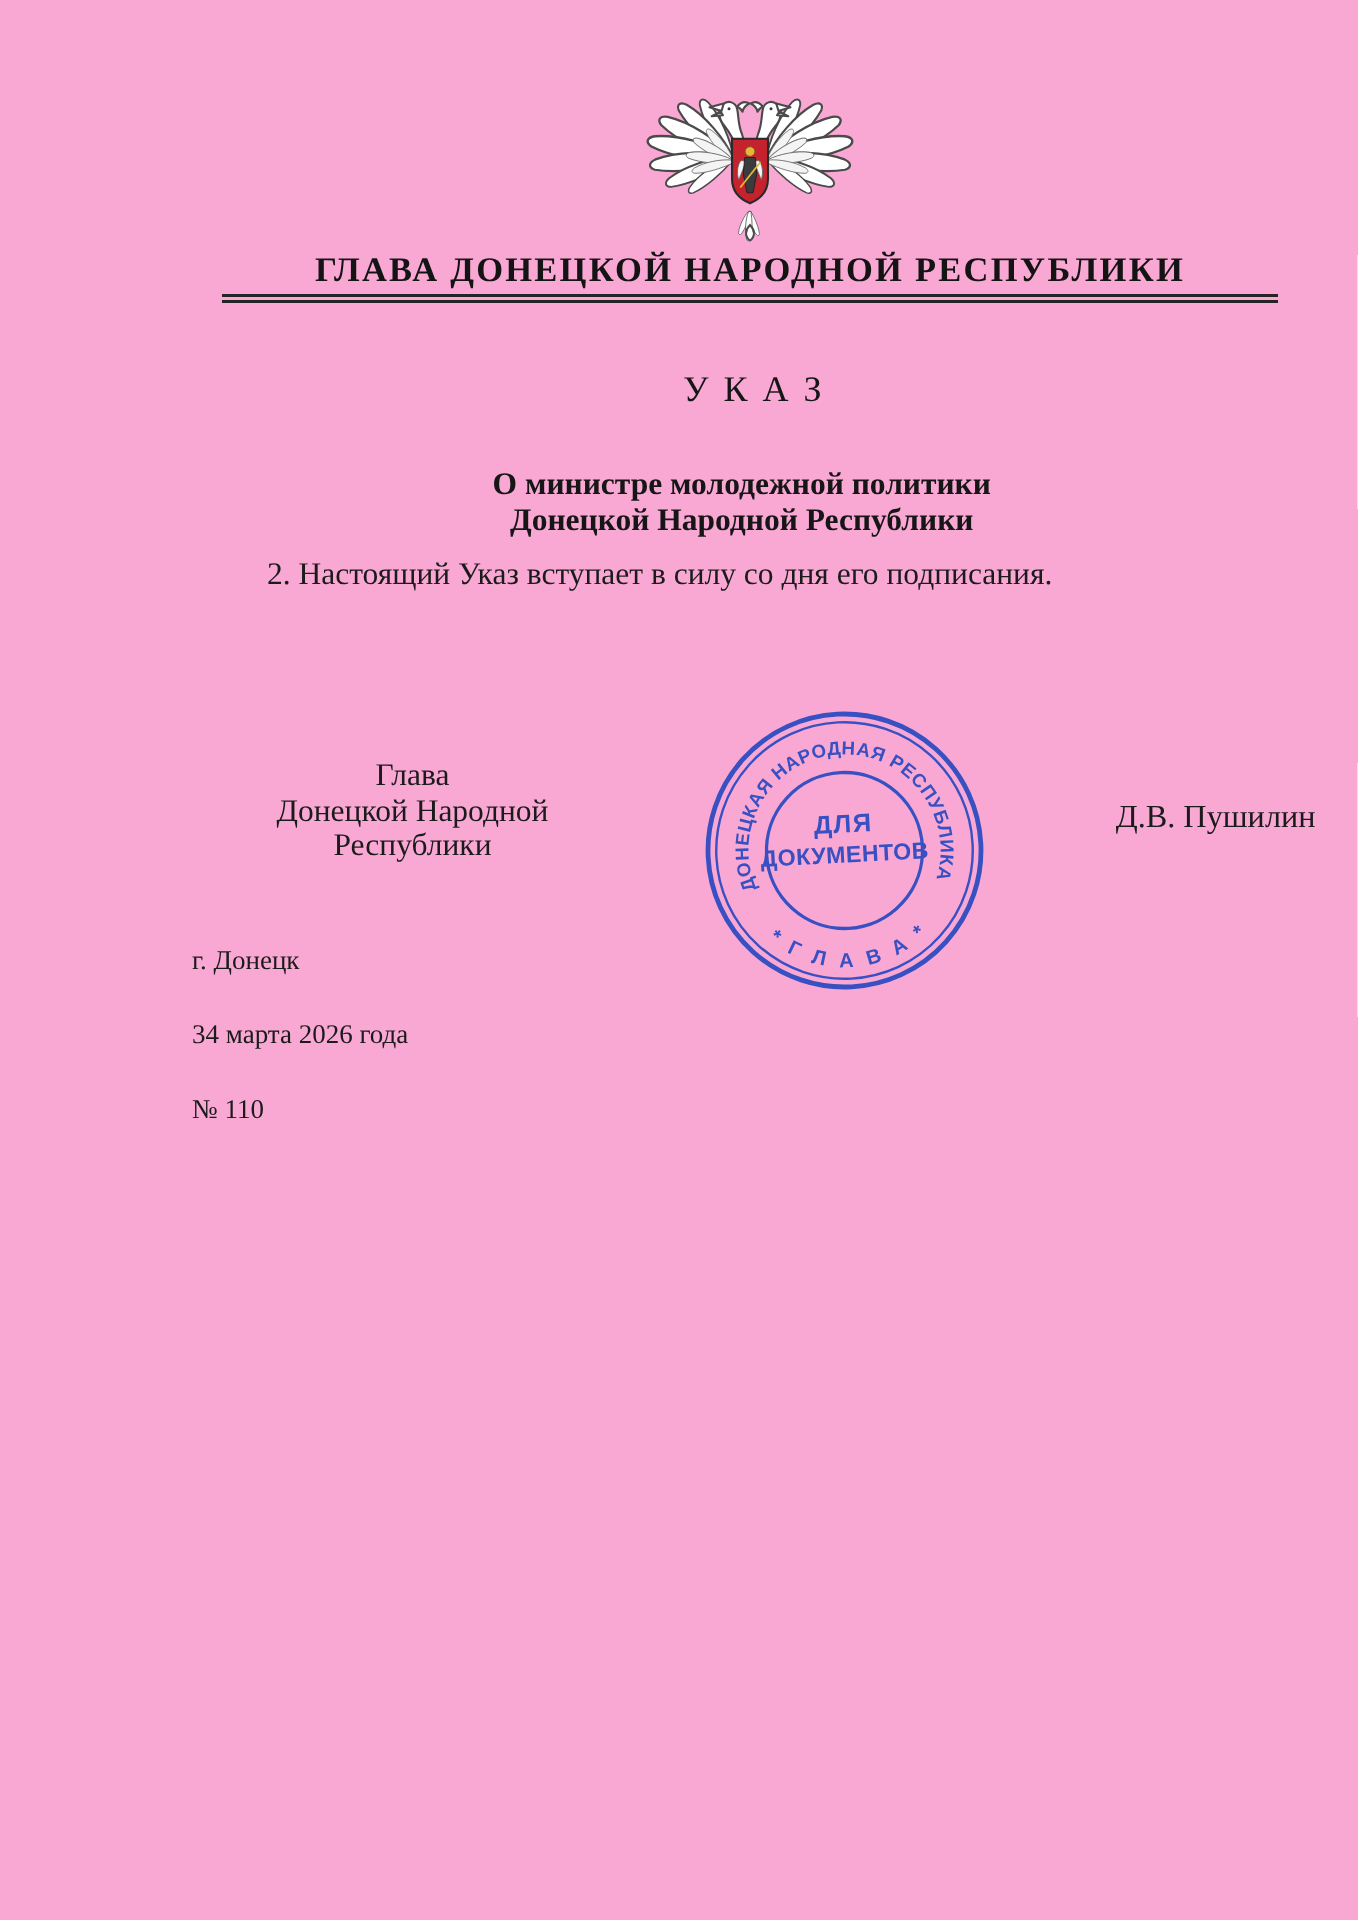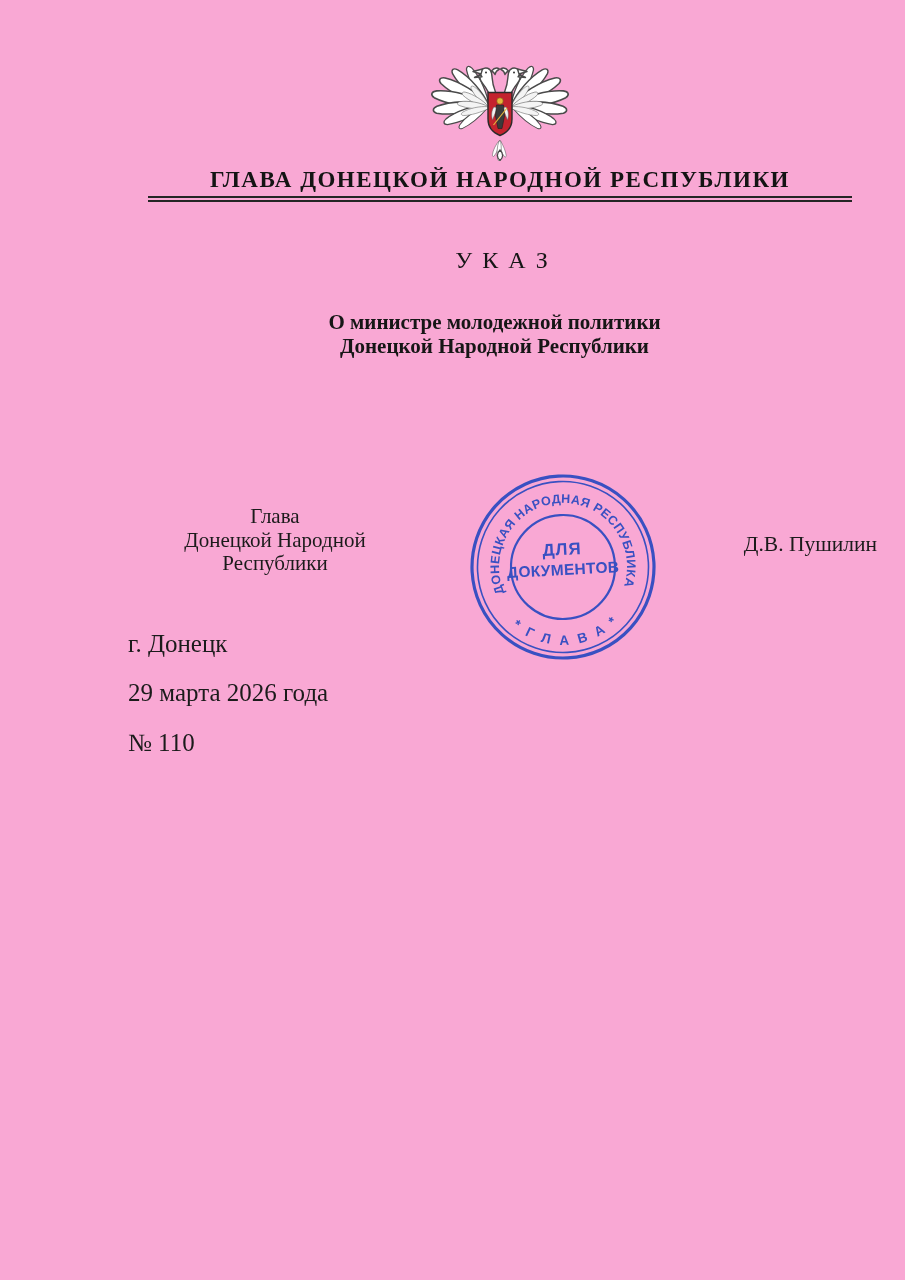--- a/index.html
+++ b/index.html
@@ -63,21 +63,21 @@
     font-size:21px;
     line-height:23.5px;
   }
   .sig-name{
     top:532px;right:28px;
     font-size:21.5px;
     text-align:center;
   }
   .footer-line{
     left:128px;
-    font-size:25px;
+    font-size:18px;
   }
   .city{top:630px;}
   .date{top:679px;}
   .number{top:729px;}
   .emblem-svg{left:430px;top:57px;width:140px;height:104px;}
   .seal-svg{left:468px;top:472px;width:190px;height:190px;opacity:.93;}
   .seal-text{font-family:"Liberation Sans","DejaVu Sans",sans-serif;font-weight:bold;}
 </style>
 </head>
 <body>
@@ -164,20 +164,21 @@
   <div class="abs org-header">ГЛАВА ДОНЕЦКОЙ НАРОДНОЙ РЕСПУБЛИКИ</div>
   <div class="abs double-rule"></div>
 
   <div class="abs decree-label">У К А З</div>
   <div class="abs subject">
     <div>О министре молодежной политики</div>
     <div>Донецкой Народной Республики</div>
   </div>
 
   <div class="abs body-text">
+    <p>2. Настоящий Указ вступает в силу со дня его подписания.</p>
   </div>
 
   <div class="abs sig-title">
     <div>Глава</div>
     <div>Донецкой Народной Республики</div>
   </div>
   <div class="abs sig-name">Д.В. Пушилин</div>
 
   <svg class="abs seal-svg" viewBox="0 0 190 190">
     <defs>
@@ -197,16 +198,16 @@
         <text font-size="13.5" letter-spacing="3">
           <textPath href="#sealBot" startOffset="50%" text-anchor="middle">* Г Л А В А *</textPath>
         </text>
         <text x="95" y="83" text-anchor="middle" font-size="17" letter-spacing="1">ДЛЯ</text>
         <text x="95" y="103" text-anchor="middle" font-size="15.5" letter-spacing="0.3">ДОКУМЕНТОВ</text>
       </g>
     </g>
   </svg>
 
   <div class="abs footer-line city">г. Донецк</div>
-  <div class="abs footer-line date">29 марта 2026 года</div>
+  <div class="abs footer-line date">34 марта 2026 года</div>
   <div class="abs footer-line number">№ 110</div>
 
 </div>
 
 </body></html>

